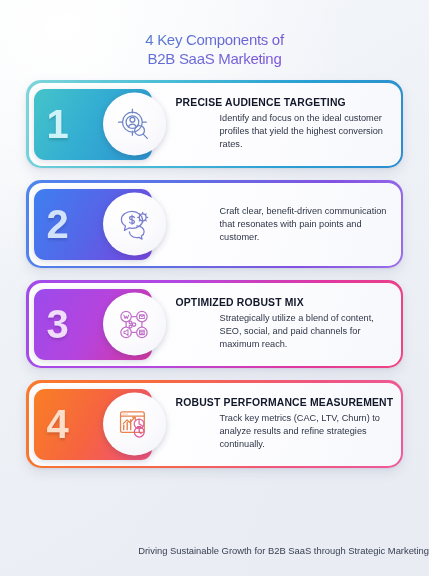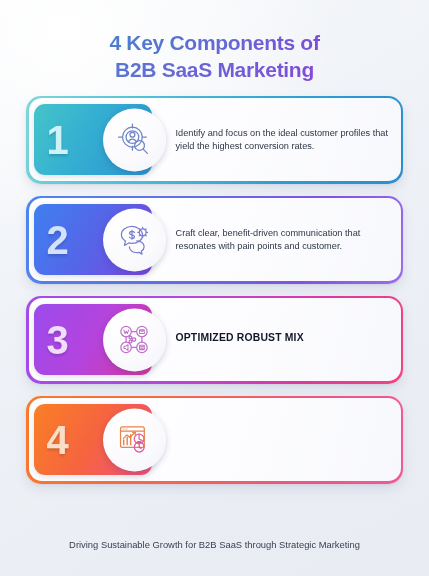--- a/index.html
+++ b/index.html
@@ -12,22 +12,22 @@
     background:
       radial-gradient(ellipse 120% 80% at 15% 5%, #ffffff 0%, rgba(255,255,255,0) 55%),
       radial-gradient(ellipse 100% 70% at 85% 95%, #e9ecf3 0%, rgba(233,236,243,0) 60%),
       linear-gradient(150deg, #f7f9fc 0%, #eef1f6 45%, #e8ebf2 100%);
     position: relative;
   }
 
   
   .title-wrap { padding: 30px 18px 12px; text-align: center; }
   .title-line {
-    font-size: 21px;
-    font-weight: bold;
+    font-size: 15px;
+    font-weight: normal;
     letter-spacing: -0.3px;
     line-height: 1.28;
     background: linear-gradient(90deg, #3c86c9 0%, #4a7fd0 22%, #6a63d6 58%, #8345dc 82%, #8c3fe0 100%);
     -webkit-background-clip: text;
     background-clip: text;
     color: transparent;
     -webkit-text-fill-color: transparent;
   }
   .title-line.l2 {
     background: linear-gradient(90deg, #4a86cc 0%, #5a76d2 25%, #7558d8 60%, #8b3fdf 88%, #9038e2 100%);
@@ -97,20 +97,21 @@
     font-weight: bold;
     color: #12182a;
     letter-spacing: 0.18px;
     margin-bottom: 4px;
     white-space: nowrap;
   }
   .body {
     font-size: 9.2px;
     line-height: 1.42;
     color: #2e3546;
+    margin-left: 44px;
   }
 
   
   .c1 { background: linear-gradient(110deg, #7fd6da 0%, #49bcd6 35%, #2a9fd4 70%, #2d8ccd 100%); }
   .c1 .badge { background: linear-gradient(118deg, #45c4c9 0%, #34aed2 45%, #2b93cf 100%); }
   .c1 .num { color: #cdf2f7; }
 
   .c2 { background: linear-gradient(110deg, #4f86ee 0%, #5f6fe4 40%, #8352e2 75%, #9b6fe8 100%); }
   .c2 .badge { background: linear-gradient(118deg, #3f7ff0 0%, #5566e8 48%, #7a44e0 100%); }
   .c2 .num { color: #d2e2fb; }
@@ -120,22 +121,22 @@
   .c3 .num { color: #f0dcfb; }
 
   .c4 { background: linear-gradient(110deg, #f97a2c 0%, #f76a3e 32%, #ef5580 72%, #ee5a9c 100%); }
   .c4 .badge { background: linear-gradient(118deg, #f97f25 0%, #f66440 50%, #ef4f7e 100%); }
   .c4 .num { color: #fbddc8; }
 
   
   .footer {
     position: absolute;
     left: 0; right: 0;
-    bottom: 26px;
-    text-align: center;
+    bottom: 20px;
+    text-align: right;
     font-size: 9.4px;
     color: #3a4154;
   }
 </style>
 </head>
 <body>
 
 <div class="title-wrap">
   <div class="title-line">4 Key Components of</div>
   <div class="title-line l2">B2B SaaS Marketing</div>
@@ -153,20 +154,21 @@
             <circle cx="22" cy="21" r="8"></circle>
             <circle cx="22" cy="18" r="3.1" fill="none"></circle>
             <path d="M17 27.4c.6-2.6 2.6-4 5-4s4.4 1.4 5 4"></path>
             <path d="M22 4.5v5M22 32.5v5M4.5 21h5M34.5 21h5"></path>
             <circle cx="31" cy="31.5" r="6.2" stroke="#6f86c4"></circle>
             <path d="M35.6 36.2l5.3 5.3"></path>
           </svg>
         </span>
       </div>
       <div class="txt">
+        <div class="head">PRECISE AUDIENCE TARGETING</div>
         <div class="body">Identify and focus on the ideal customer profiles that yield the highest conversion rates.</div>
       </div>
     </div>
   </div>
 
   <div class="card c2">
     <div class="card-inner">
       <div class="badge">
         <span class="num">2</span>
         <span class="icon-circle">
@@ -202,20 +204,21 @@
             <path d="M31 31.2h6v5.6h-6zM31 33.2h6M32.6 35h2.8" stroke-width="1.3"></path>
             <circle cx="24" cy="24" r="2.2" fill="#fff"></circle>
             <circle cx="19.6" cy="21.4" r="1.8" fill="#fff"></circle>
             <circle cx="19.6" cy="26.6" r="1.8" fill="#fff"></circle>
             <path d="M21.9 22.7l-.6.4M21.9 25.3l-.6-.4" stroke-width="1.3"></path>
           </svg>
         </span>
       </div>
       <div class="txt">
         <div class="head">OPTIMIZED ROBUST MIX</div>
+        <div class="body">Strategically utilize a blend of content, SEO, social, and paid channels for maximum reach.</div>
       </div>
     </div>
   </div>
 
   <div class="card c4">
     <div class="card-inner">
       <div class="badge">
         <span class="num">4</span>
         <span class="icon-circle">
           <svg viewBox="0 0 48 48" fill="none" stroke="#e8834c" stroke-width="1.6" stroke-linecap="round" stroke-linejoin="round">
@@ -228,18 +231,22 @@
             <path d="M10.6 22.6l4.6-4.4 3.6 3.3 6.4-6.6" stroke="#e8834c"></path>
             <path d="M22.4 14.9h3.2v3.2"></path>
             <circle cx="30.4" cy="23.2" r="6.1" stroke="#e06b96"></circle>
             <path d="M30.4 23.2V17.1M30.4 23.2l5.3 3" stroke="#e06b96"></path>
             <circle cx="30.6" cy="33.6" r="6.2" stroke="#e0559a"></circle>
             <path d="M30.6 30v3.6l2.4 1.6" stroke="#e0559a"></path>
             <path d="M28.6 26.6h4M30.6 26.6v1" stroke="#e0559a"></path>
           </svg>
         </span>
       </div>
+      <div class="txt">
+        <div class="head">ROBUST PERFORMANCE MEASUREMENT</div>
+        <div class="body">Track key metrics (CAC, LTV, Churn) to analyze results and refine strategies continually.</div>
+      </div>
     </div>
   </div>
 
 </div>
 
 <div class="footer">Driving Sustainable Growth for B2B SaaS through Strategic Marketing</div>
 
 </body></html>

